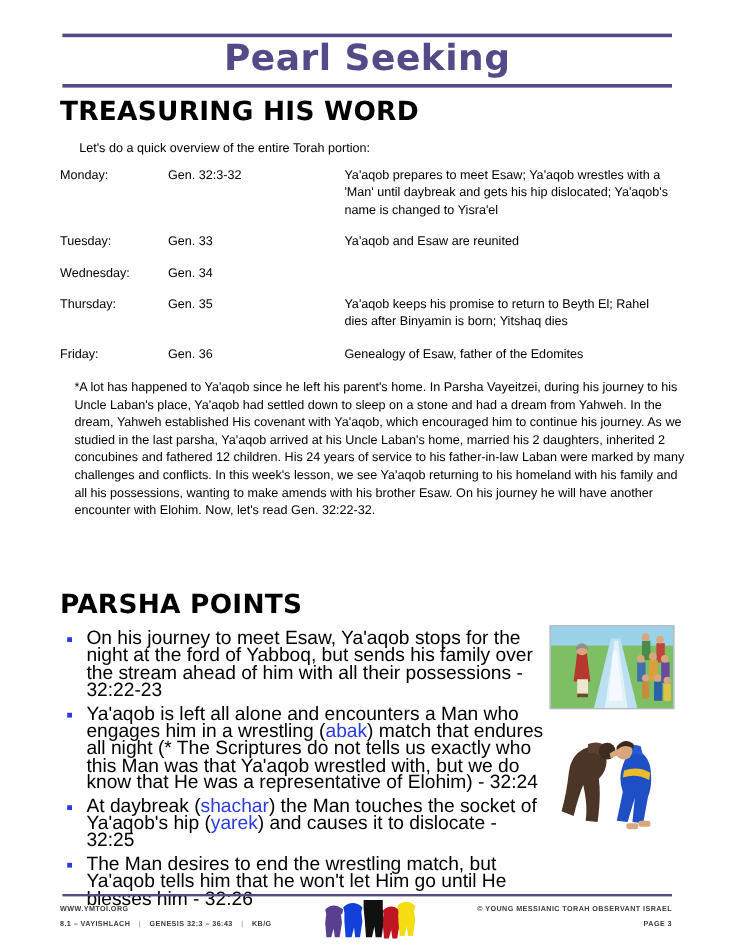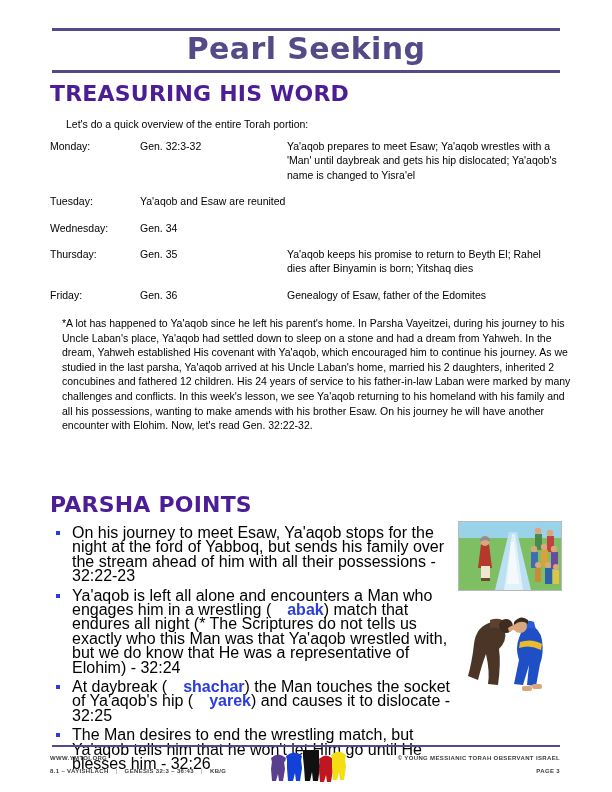--- a/index.html
+++ b/index.html
@@ -45,21 +45,21 @@
     font-family: "DejaVu Sans", sans-serif;
     font-weight: bold;
     font-size: 30px;
     letter-spacing: 0.4px;
     white-space: nowrap;
   }
 
   
   .section-heading {
     position: absolute;
-    color: #4c1d95;
+    color: #000000;
     font-family: "DejaVu Sans", sans-serif;
     font-weight: bold;
     font-size: 22px;
     letter-spacing: 0.2px;
     text-transform: uppercase;
     white-space: nowrap;
   }
   #heading-treasuring { left: 50px; top: 81px; }
   #heading-parsha { left: 50px; top: 492px; }
 
@@ -123,22 +123,21 @@
   .bullet-marker {
     position: absolute;
     left: 6px;
     top: 5px;
     width: 4px;
     height: 4px;
     background: #2a3cdd;
   }
   .heb {
     color: #2a3cdd;
-    font-weight: bold;
-    margin-left: 16px;
+    font-weight: normal;
   }
 
   
   .illus {
     position: absolute;
     overflow: hidden;
   }
   #illus-ford {
     left: 458px;
     top: 521px;
@@ -216,20 +215,21 @@
   <div class="intro-line">Let's do a quick overview of the entire Torah portion:</div>
 
   <div class="schedule">
     <div class="sched-row">
       <div class="sched-day">Monday:</div>
       <div class="sched-ref">Gen. 32:3-32</div>
       <div class="sched-desc">Ya'aqob prepares to meet Esaw; Ya'aqob wrestles with a 'Man' until daybreak and gets his hip dislocated; Ya'aqob's name is changed to Yisra'el</div>
     </div>
     <div class="sched-row">
       <div class="sched-day">Tuesday:</div>
+      <div class="sched-ref">Gen. 33</div>
       <div class="sched-desc">Ya'aqob and Esaw are reunited</div>
     </div>
     <div class="sched-row">
       <div class="sched-day">Wednesday:</div>
       <div class="sched-ref">Gen. 34</div>
     </div>
     <div class="sched-row">
       <div class="sched-day">Thursday:</div>
       <div class="sched-ref">Gen. 35</div>
       <div class="sched-desc">Ya'aqob keeps his promise to return to Beyth El; Rahel dies after Binyamin is born; Yitshaq dies</div>

